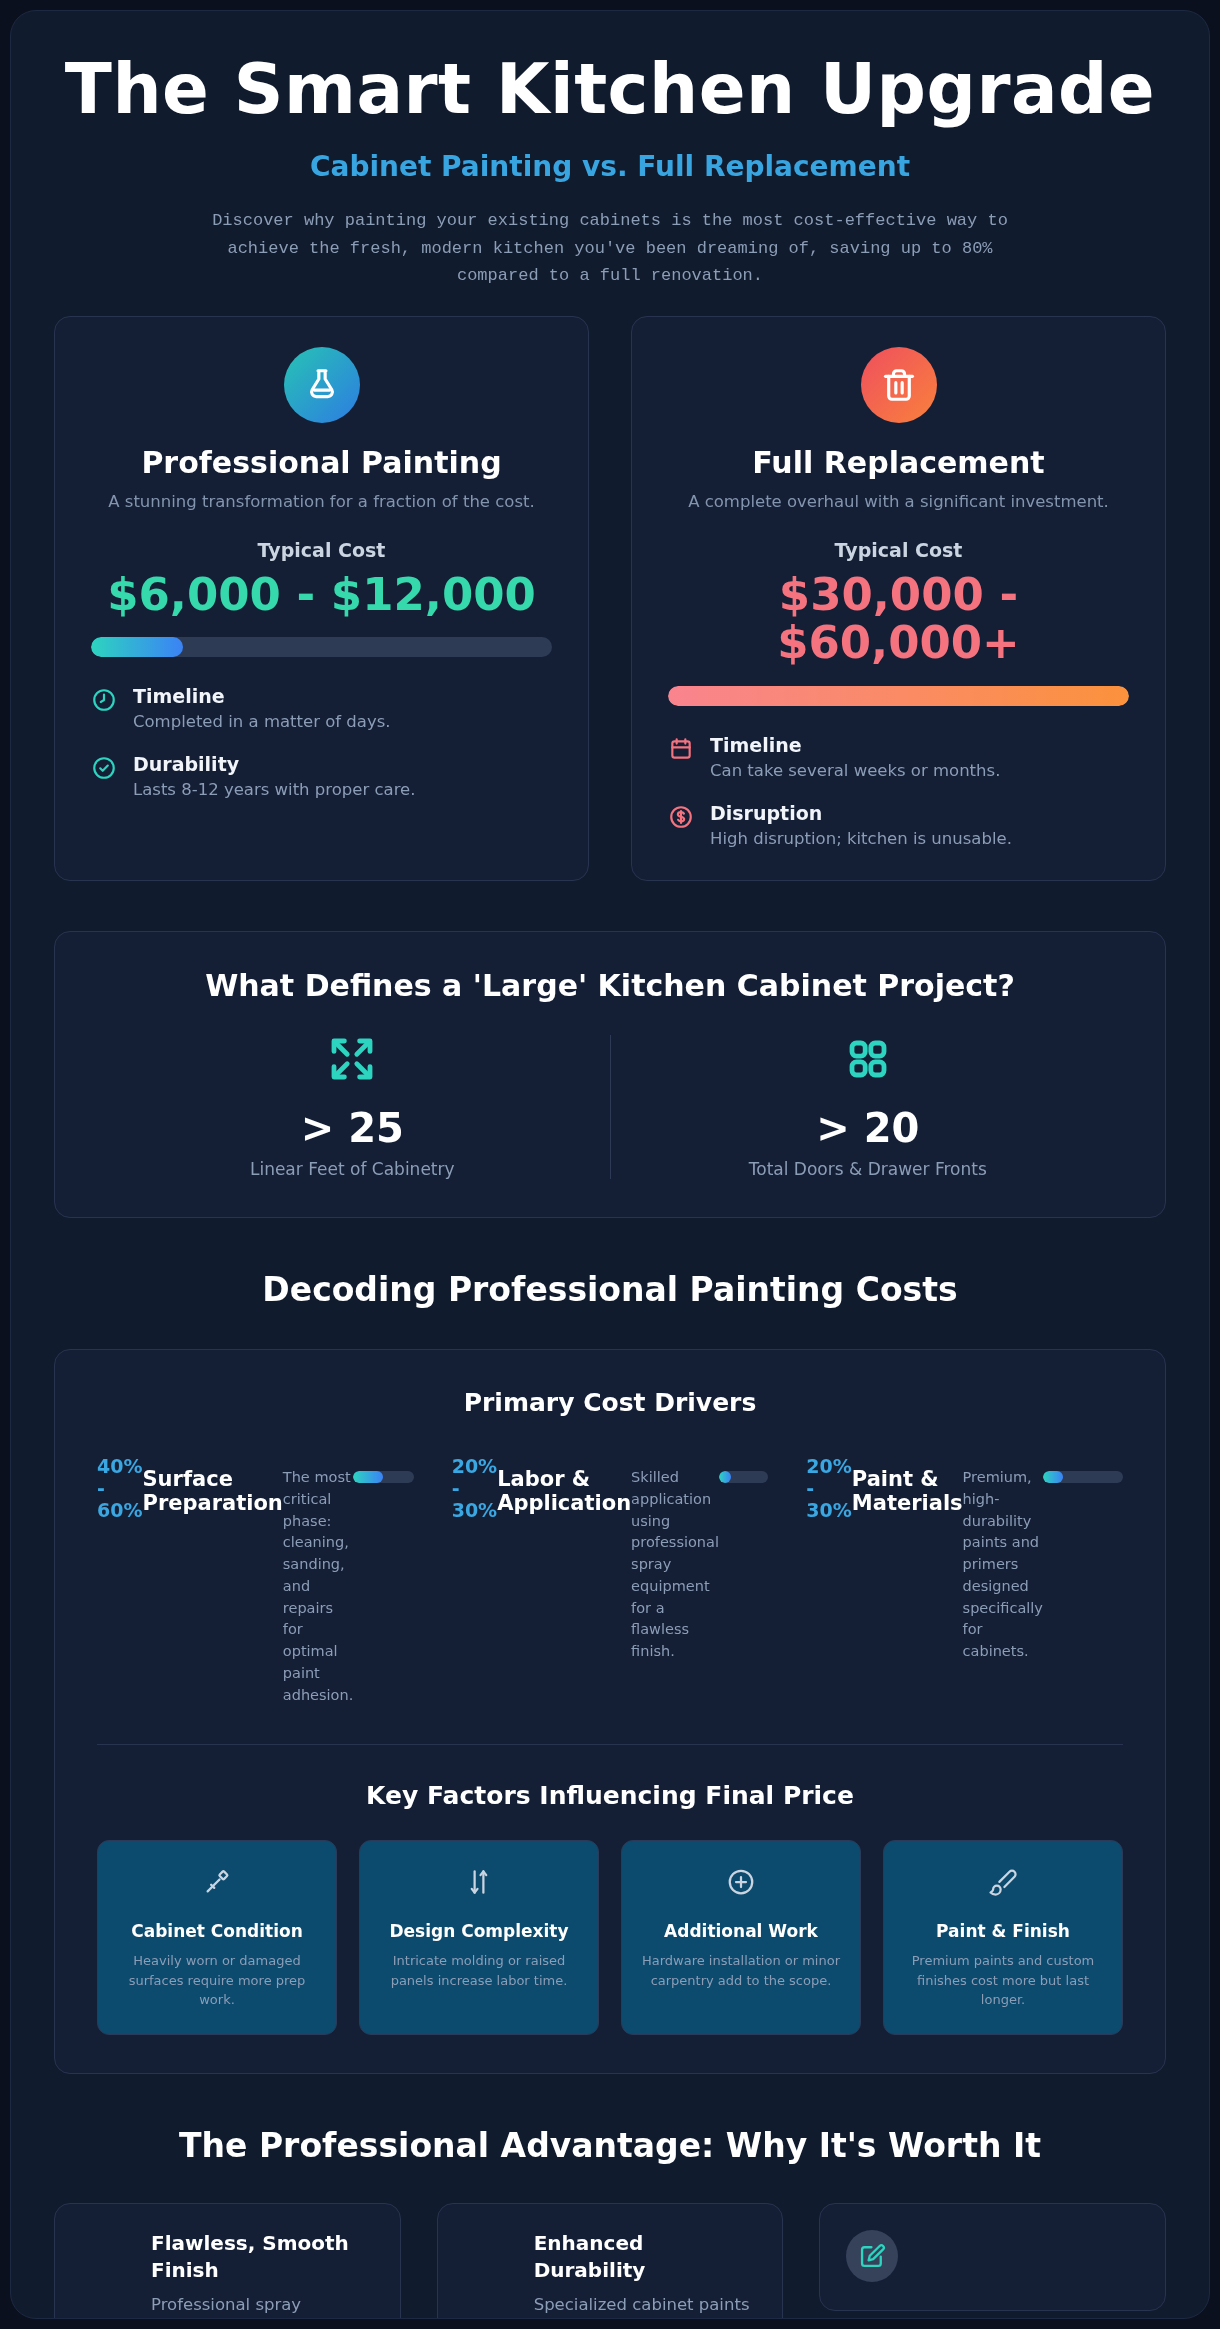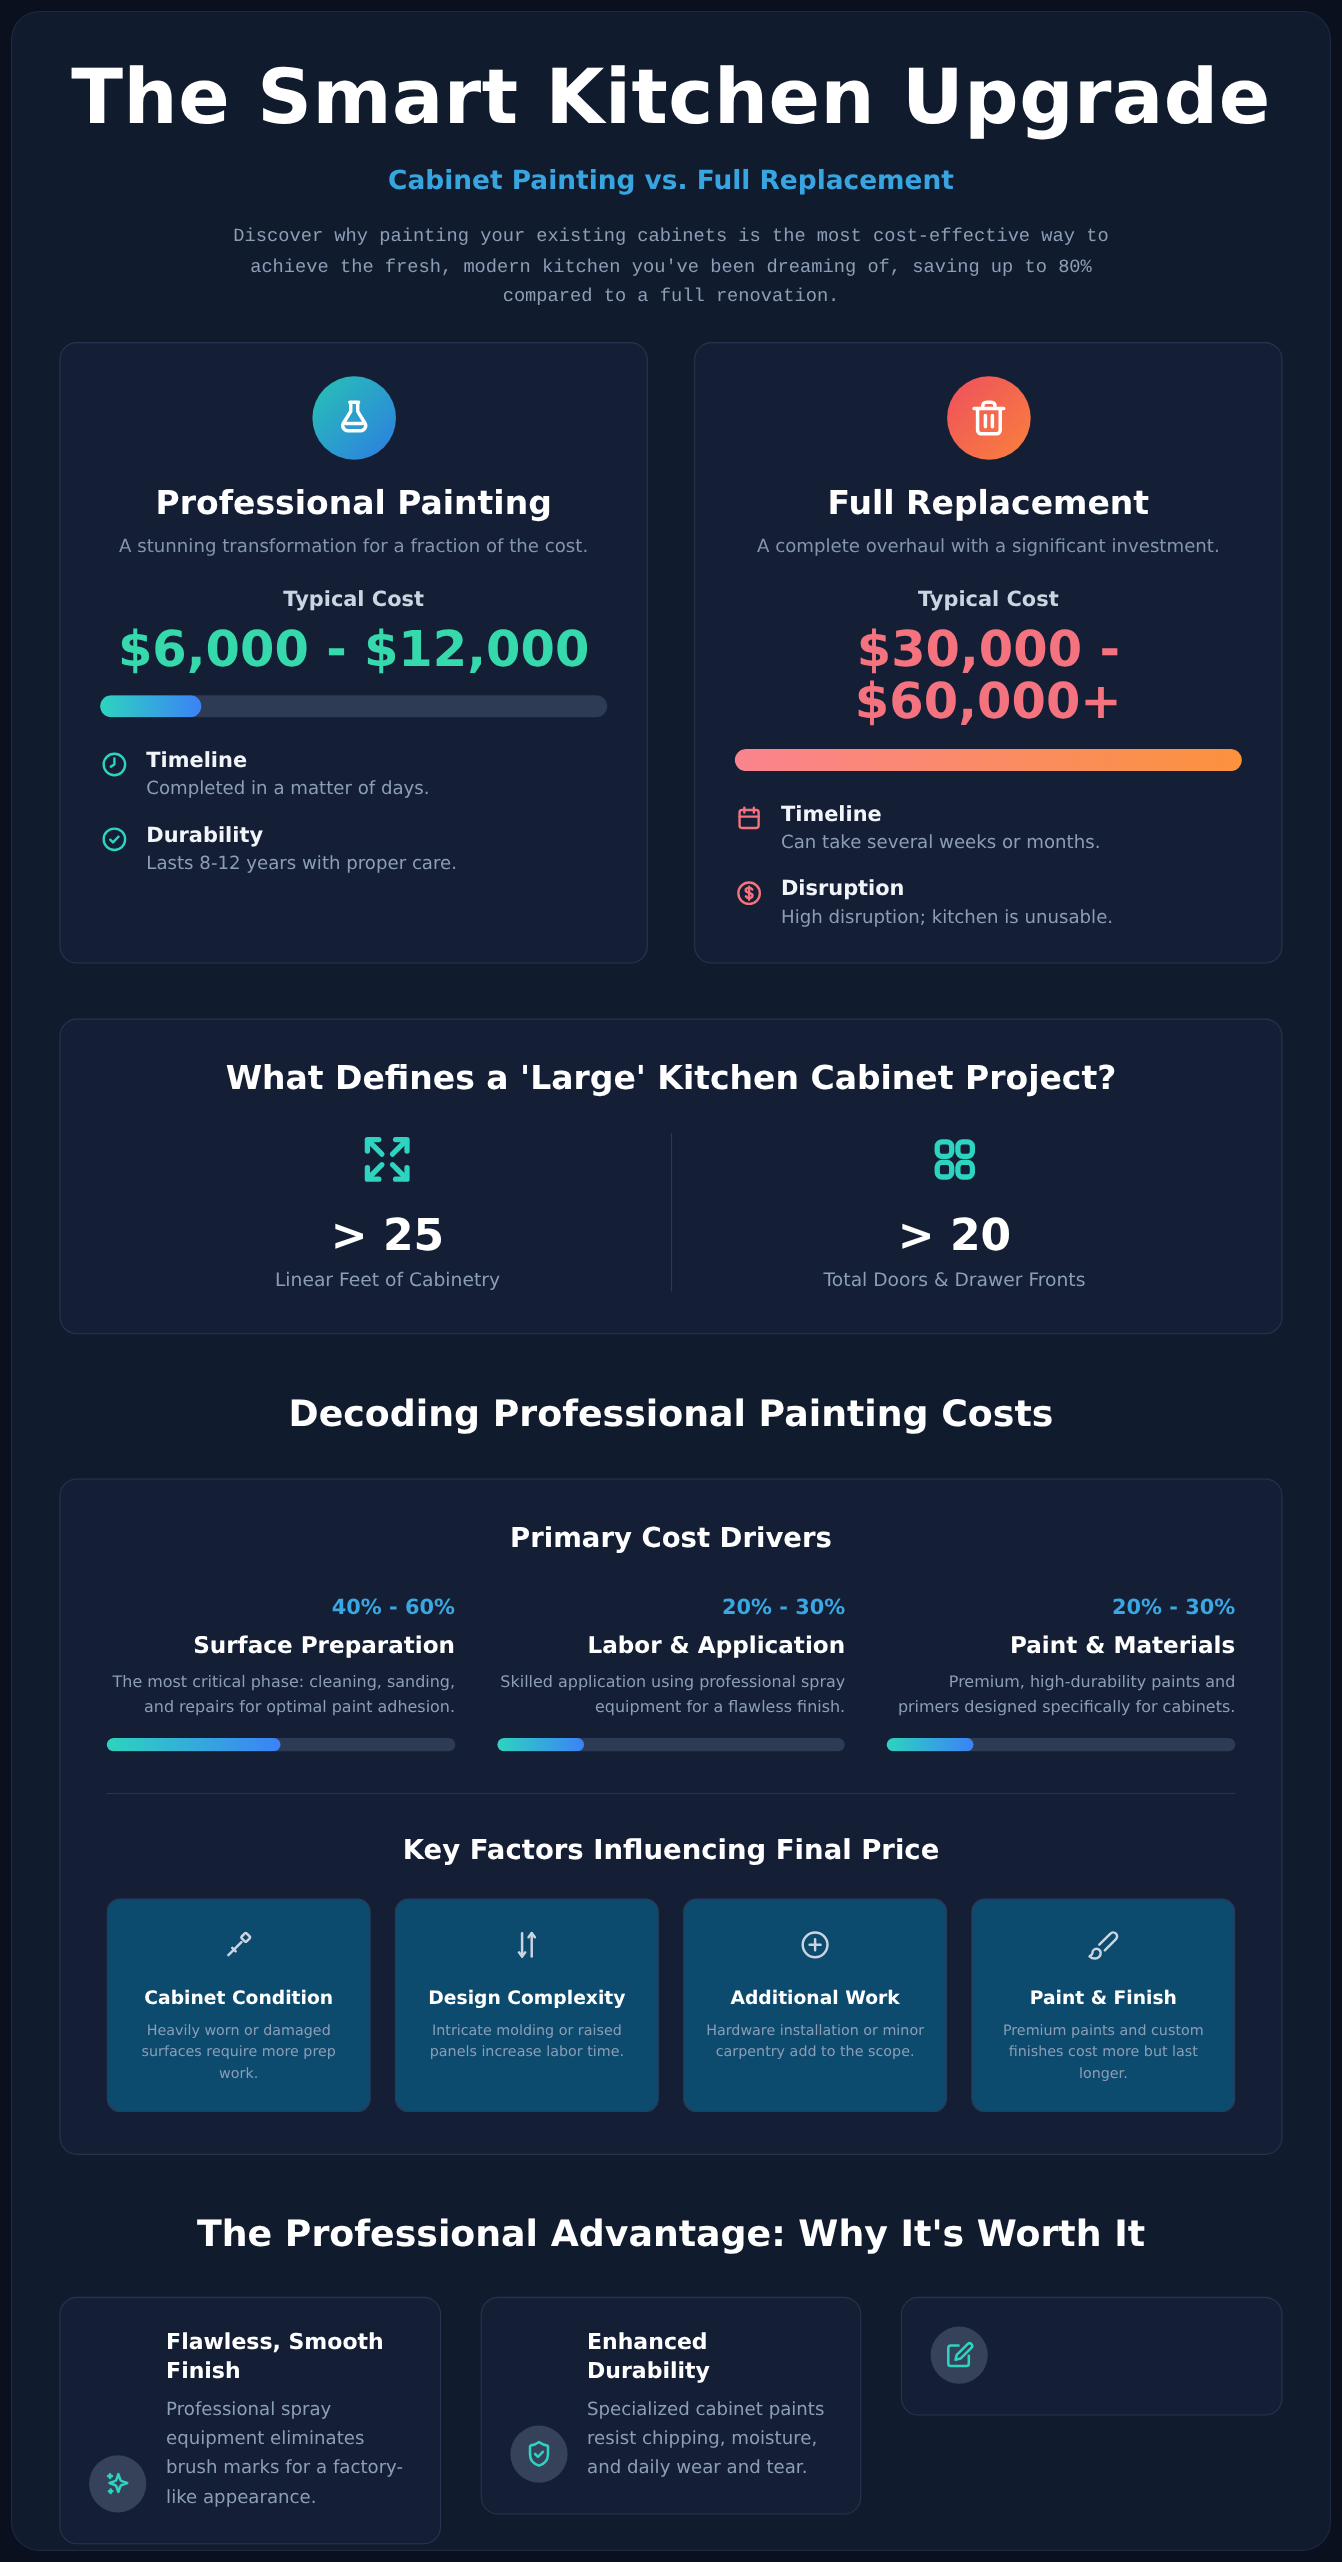--- a/index.html
+++ b/index.html
@@ -10,21 +10,21 @@
     color:#e8edf5;
   }
   .container {
     position:absolute; left:10px; top:10px; width:1200px; height:2309px;
     background:#111b2e; border:1px solid #1d2942; border-radius:26px;
     padding:40px 43px 36px 43px; overflow:hidden;
   }
   
   .hero { text-align:center; }
   .hero h1 { font-size:69px; font-weight:800; color:#ffffff; letter-spacing:0.5px; line-height:1.12; }
-  .hero .subtitle { margin-top:22px; font-size:24px; font-weight:700; color:#38a5e1; }
+  .hero .subtitle { margin-top:22px; font-size:28px; font-weight:700; color:#38a5e1; }
   .hero .desc { margin:24px auto 0; max-width:810px; font-size:17px; line-height:1.62; color:#8c9db6;font-family:Liberation Mono, monospace; }
   
   .card { background:#141f36; border:1px solid #28344f; border-radius:16px; }
   
   .comparison { display:grid; grid-template-columns:1fr 1fr; gap:42px; margin-top:26px; }
   .compare-card { padding:30px 36px 32px; display:flex; flex-direction:column; align-items:center; text-align:center; }
   .icon-circle { width:76px; height:76px; border-radius:50%; display:flex; align-items:center; justify-content:center; }
   .icon-circle svg { width:38px; height:38px; stroke:#ffffff; fill:none; stroke-width:2; stroke-linecap:round; stroke-linejoin:round; }
   .grad-teal { background:linear-gradient(135deg,#27c3b4,#2d7ce2); }
   .grad-red  { background:linear-gradient(135deg,#ef4f5e,#f9813c); }
@@ -52,21 +52,21 @@
   .stat { flex:1; display:flex; flex-direction:column; align-items:center; }
   .stat svg { width:48px; height:48px; stroke:#2dd4bf; fill:none; stroke-width:2.4; stroke-linecap:round; stroke-linejoin:round; }
   .stat-value { margin-top:18px; font-size:40px; font-weight:800; color:#ffffff; }
   .stat-label { margin-top:8px; font-size:17px; color:#8c9db6; }
   .v-divider { width:1px; background:#2c3a55; }
   
   .section-heading { margin-top:52px; text-align:center; font-size:33px; font-weight:800; color:#ffffff; }
   .costs-card { margin-top:40px; padding:38px 42px 38px; }
   .sub-heading { text-align:center; font-size:25px; font-weight:800; color:#ffffff; }
   .drivers { margin-top:38px; display:grid; grid-template-columns:1fr 1fr 1fr; gap:38px; }
-  .driver { text-align:right; display:flex; flex-direction:column; }
+  .driver { text-align:left; display:flex; }
   .driver .pct { font-size:19px; font-weight:700; color:#3aa7e2; }
   .driver h4 { margin-top:12px; font-size:21px; font-weight:800; color:#ffffff; }
   .driver p { margin-top:12px; font-size:14.5px; line-height:1.5; color:#8c9db6; flex:1; }
   .driver .bar-track { height:12px; border-radius:6px; margin-top:16px; }
   .driver .bar-fill { border-radius:6px; }
   .h-divider { margin-top:38px; border-top:1px solid #28344f; }
   .factors-heading { margin-top:36px; }
   .factors { margin-top:30px; display:grid; grid-template-columns:repeat(4,1fr); gap:22px; }
   .factor { background:#0c4a6e; border:1px solid #2b3a58; border-radius:12px; padding:26px 18px 24px; text-align:center; }
   .factor svg { width:30px; height:30px; stroke:#cbd5e1; fill:none; stroke-width:1.8; stroke-linecap:round; stroke-linejoin:round; }

